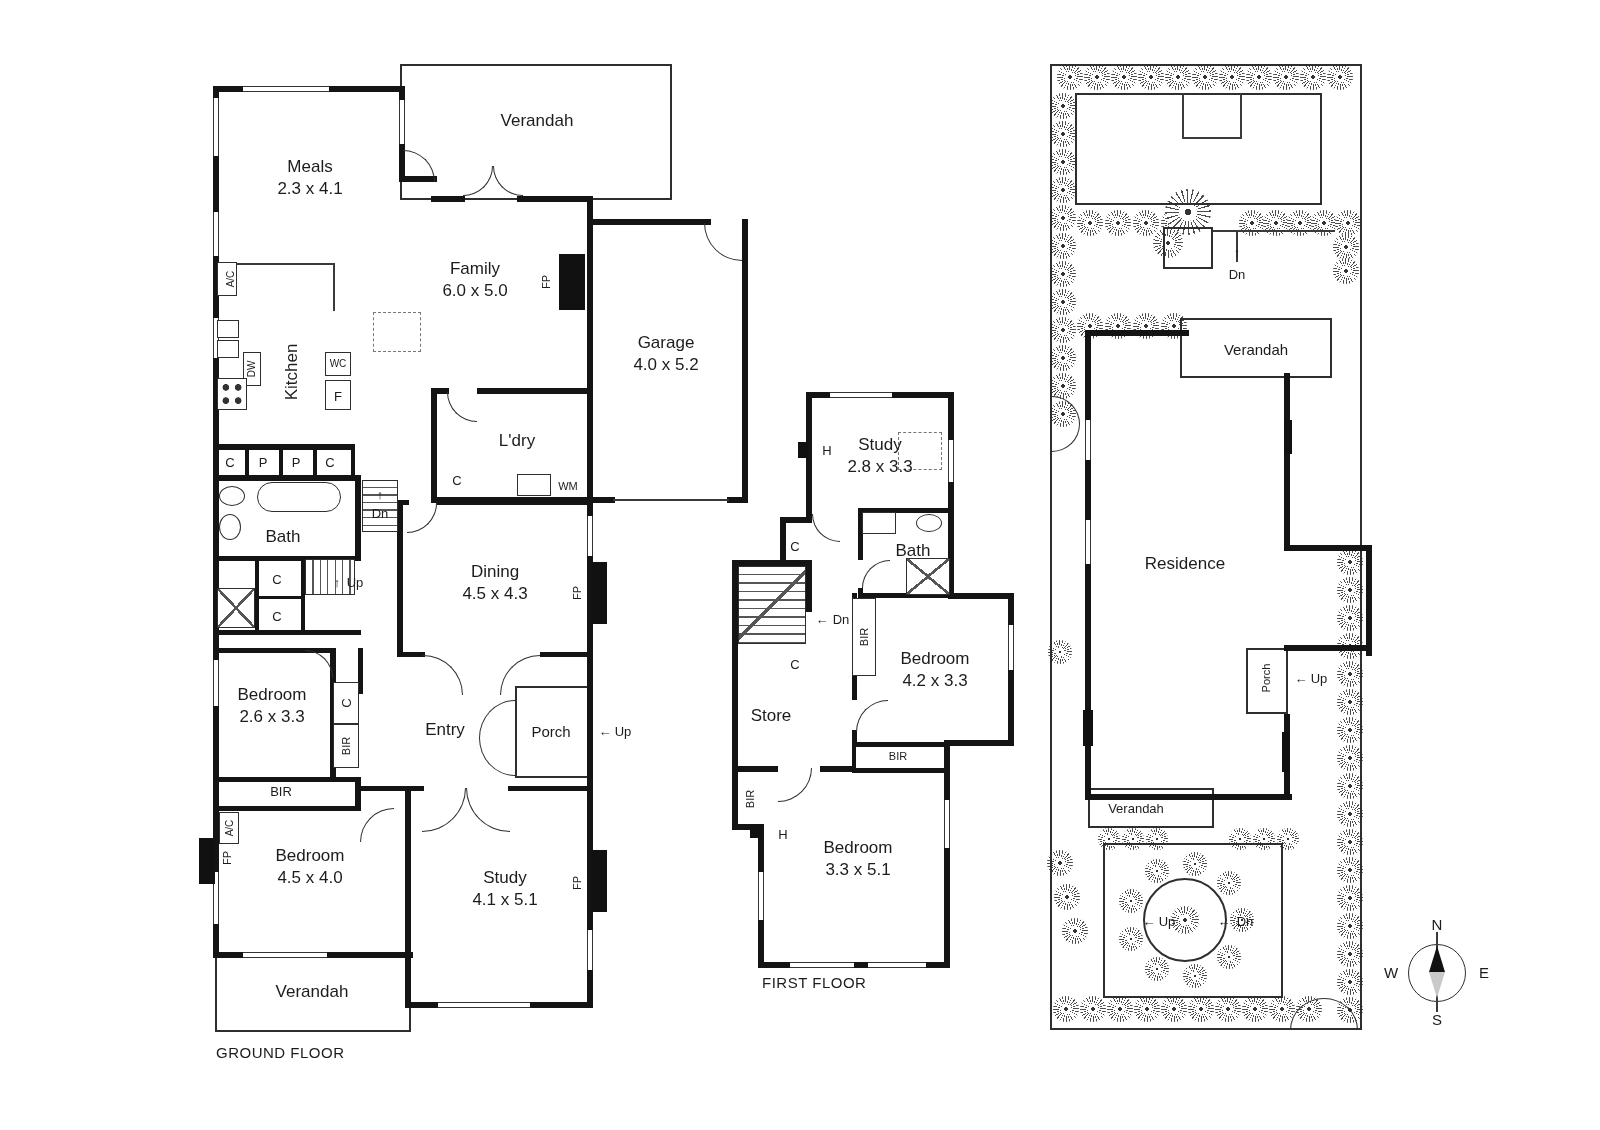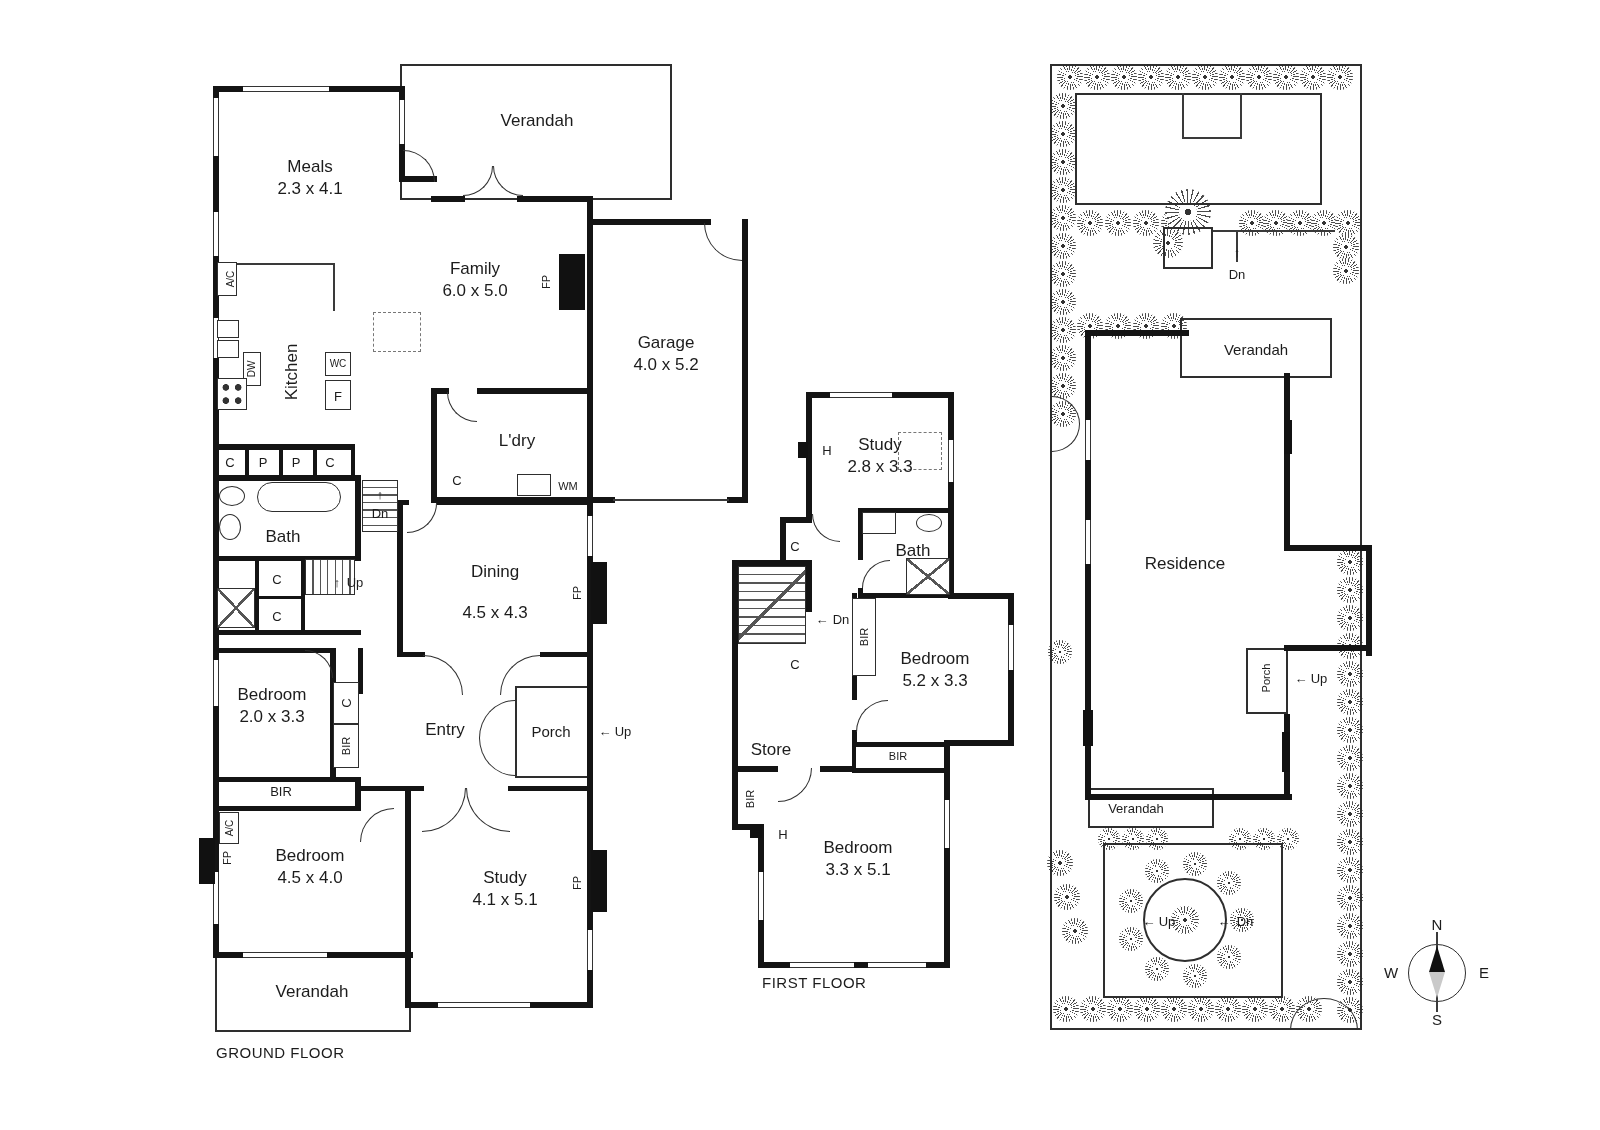--- a/index.html
+++ b/index.html
@@ -335,23 +335,23 @@
     <div class="lbl " style="left: 310px; top: 166px;">Meals</div>
     <div class="lbl " style="left: 310px; top: 188px;">2.3 x 4.1</div>
     <div class="lbl " style="left: 475px; top: 268px;">Family</div>
     <div class="lbl " style="left: 475px; top: 290px;">6.0 x 5.0</div>
     <div class="lbl " style="left: 666px; top: 342px;">Garage</div>
     <div class="lbl " style="left: 666px; top: 364px;">4.0 x 5.2</div>
     <div class="lbl v" style="left: 291px; top: 372px;">Kitchen</div>
     <div class="lbl " style="left: 517px; top: 440px;">L'dry</div>
     <div class="lbl " style="left: 283px; top: 536px;">Bath</div>
     <div class="lbl " style="left: 495px; top: 571px;">Dining</div>
-    <div class="lbl " style="left: 495px; top: 612px;">4.5 x 4.3</div>
+    <div class="lbl " style="left: 495px; top: 593px;">4.5 x 4.3</div>
     <div class="lbl " style="left: 272px; top: 694px;">Bedroom</div>
-    <div class="lbl " style="left: 272px; top: 716px;">2.0 x 3.3</div>
+    <div class="lbl " style="left: 272px; top: 716px;">2.6 x 3.3</div>
     <div class="lbl " style="left: 445px; top: 729px;">Entry</div>
     <div class="lbl md" style="left: 551px; top: 731px;">Porch</div>
     <div class="lbl " style="left: 310px; top: 855px;">Bedroom</div>
     <div class="lbl " style="left: 310px; top: 877px;">4.5 x 4.0</div>
     <div class="lbl " style="left: 505px; top: 877px;">Study</div>
     <div class="lbl " style="left: 505px; top: 899px;">4.1 x 5.1</div>
     <div class="lbl " style="left: 312px; top: 991px;">Verandah</div>
     <div class="lbl sm" style="left: 230px; top: 462px;">C</div>
     <div class="lbl sm" style="left: 263px; top: 462px;">P</div>
     <div class="lbl sm" style="left: 296px; top: 462px;">P</div>
@@ -375,22 +375,22 @@
     <div class="lbl sm" style="left: 380px; top: 494px;">↑</div>
     <div class="lbl sm" style="left: 380px; top: 513px;">Dn</div>
     <div class="lbl sm" style="left: 337px; top: 582px;">↑</div>
     <div class="lbl sm" style="left: 355px; top: 582px;">Up</div>
     <div class="lbl sm" style="left: 605px; top: 731px;">←</div>
     <div class="lbl sm" style="left: 623px; top: 731px;">Up</div>
     <div class="lbl " style="left: 880px; top: 444px;">Study</div>
     <div class="lbl " style="left: 880px; top: 466px;">2.8 x 3.3</div>
     <div class="lbl " style="left: 913px; top: 550px;">Bath</div>
     <div class="lbl " style="left: 935px; top: 658px;">Bedroom</div>
-    <div class="lbl " style="left: 935px; top: 680px;">5.2 x 3.3</div>
-    <div class="lbl " style="left: 771px; top: 749px;">Store</div>
+    <div class="lbl " style="left: 935px; top: 680px;">4.2 x 3.3</div>
+    <div class="lbl " style="left: 771px; top: 715px;">Store</div>
     <div class="lbl " style="left: 858px; top: 847px;">Bedroom</div>
     <div class="lbl " style="left: 858px; top: 869px;">3.3 x 5.1</div>
     <div class="lbl sm" style="left: 827px; top: 450px;">H</div>
     <div class="lbl sm" style="left: 783px; top: 834px;">H</div>
     <div class="lbl sm" style="left: 795px; top: 546px;">C</div>
     <div class="lbl sm" style="left: 795px; top: 664px;">C</div>
     <div class="lbl xs v" style="left: 864px; top: 637px;">BIR</div>
     <div class="lbl xs" style="left: 898px; top: 756px;">BIR</div>
     <div class="lbl xs v" style="left: 750px; top: 799px;">BIR</div>
     <div class="lbl sm" style="left: 822px; top: 619px;">←</div>

